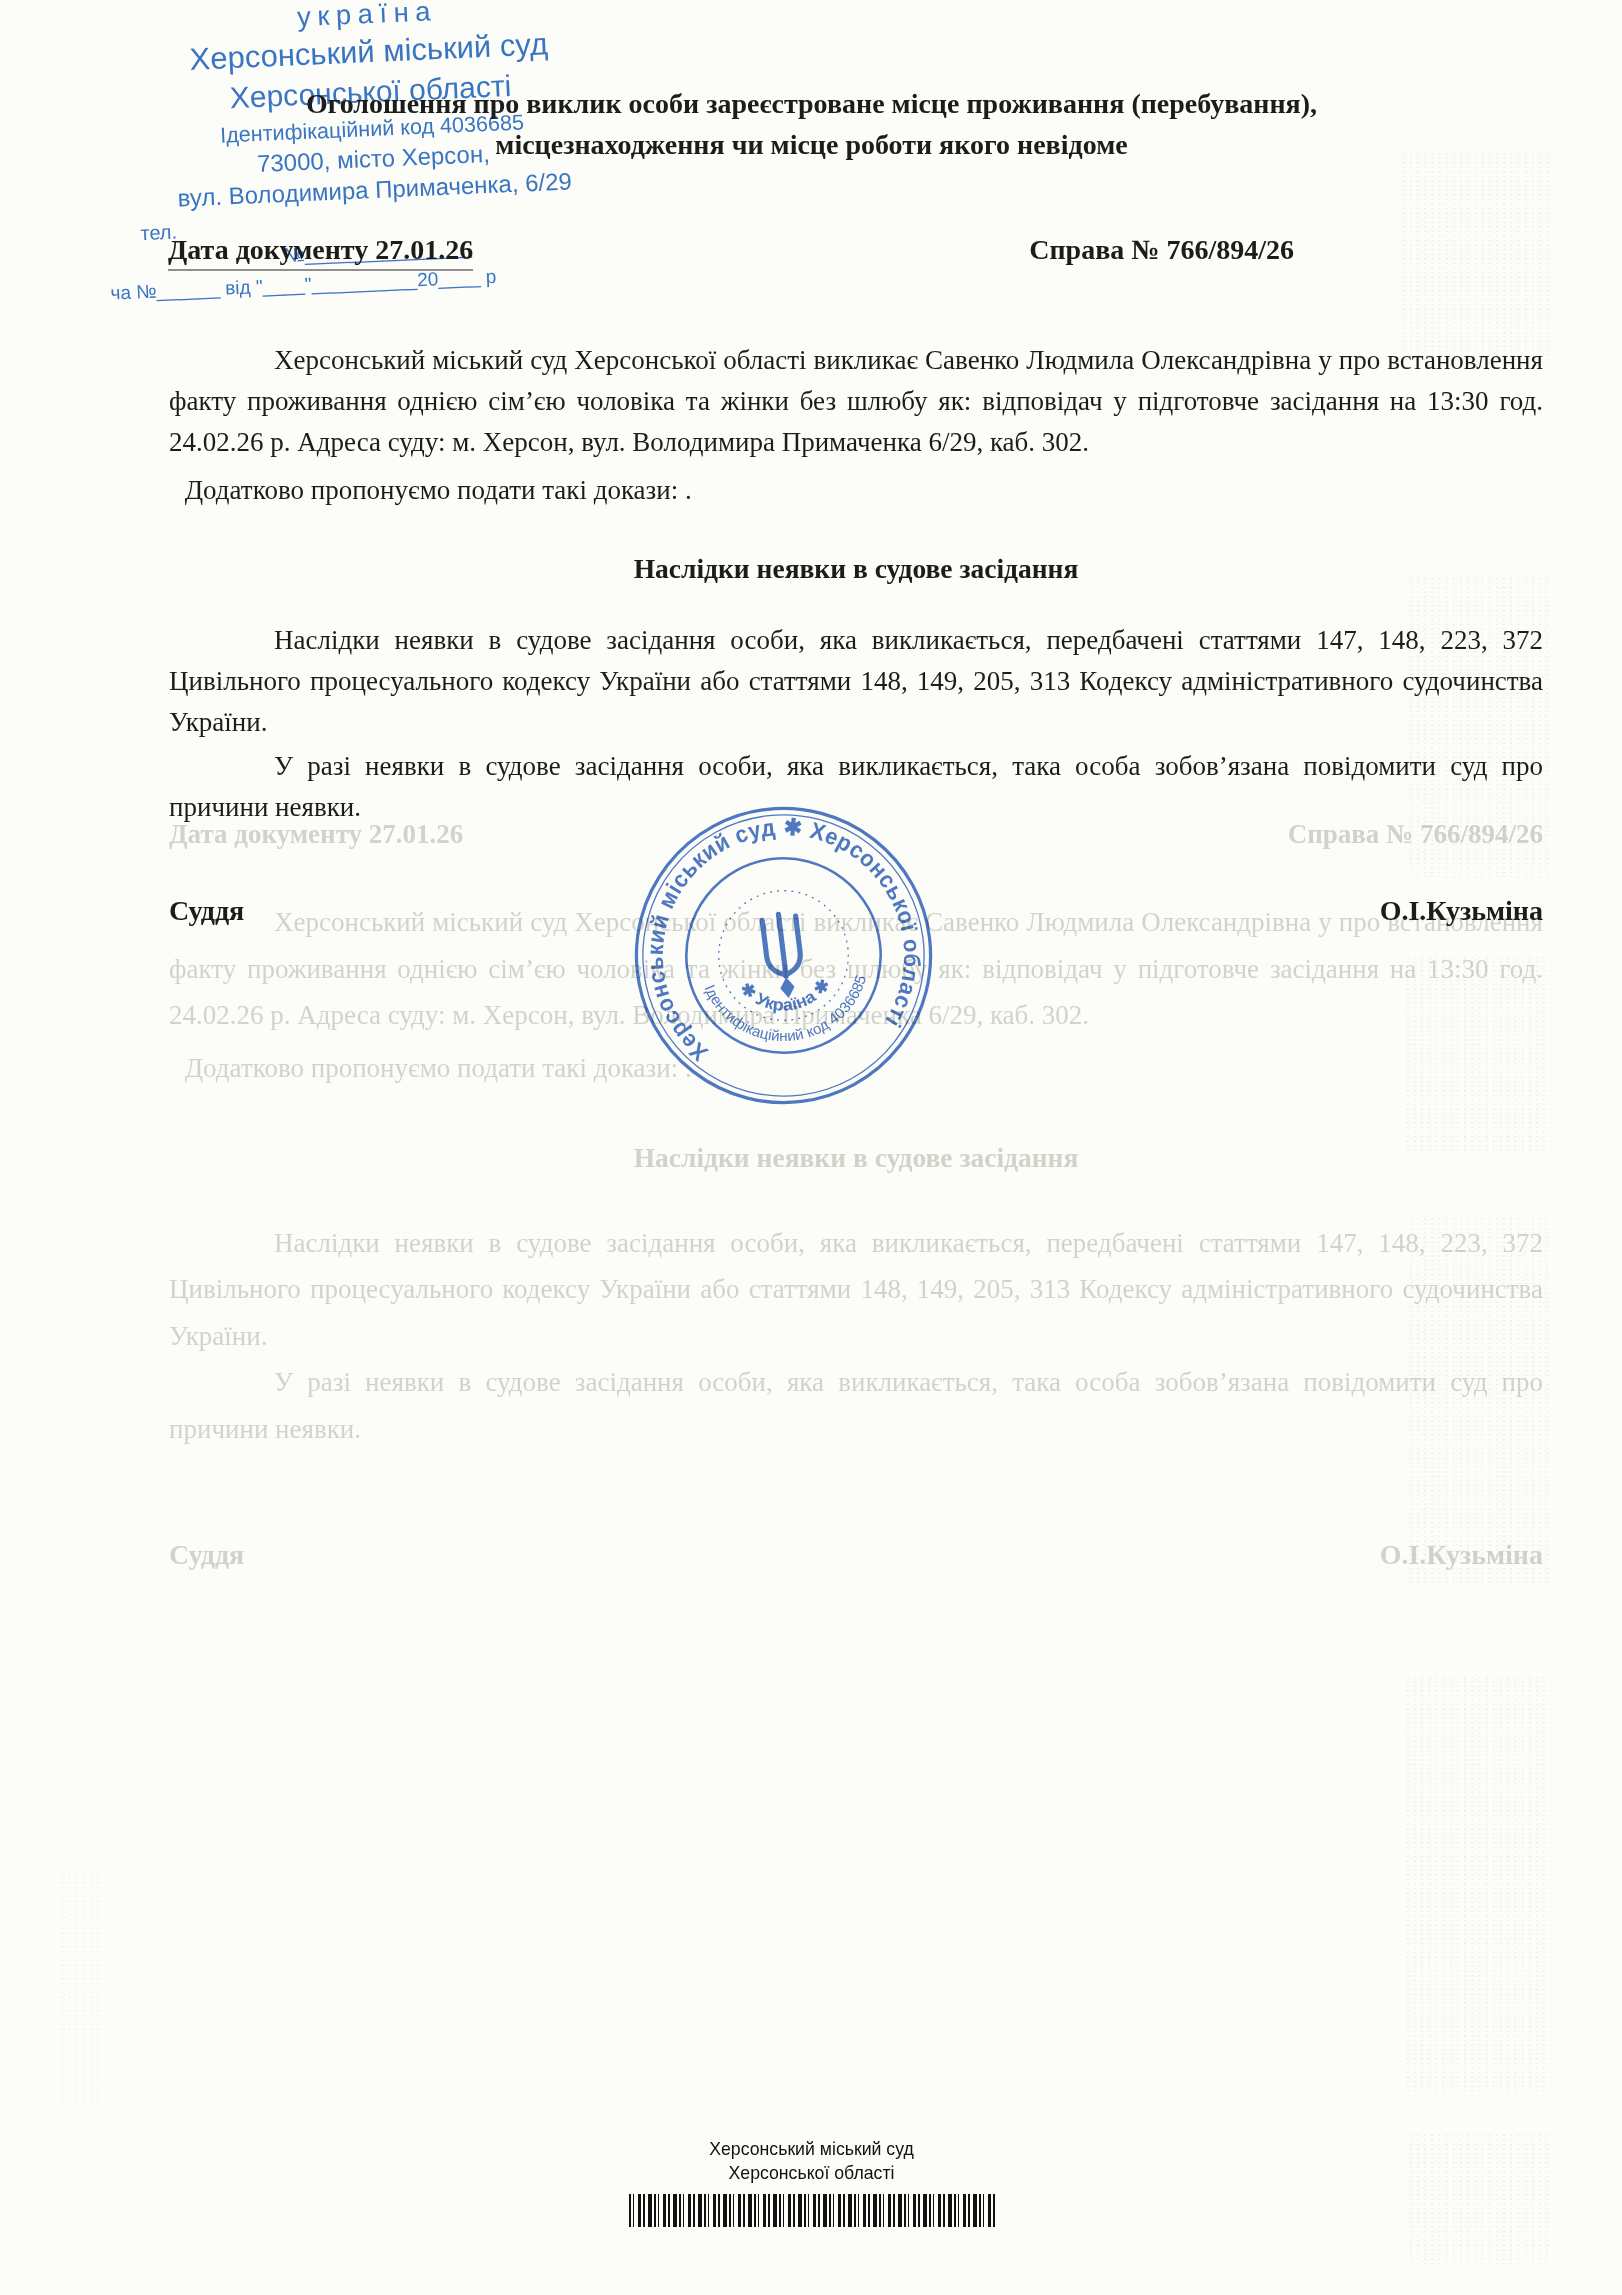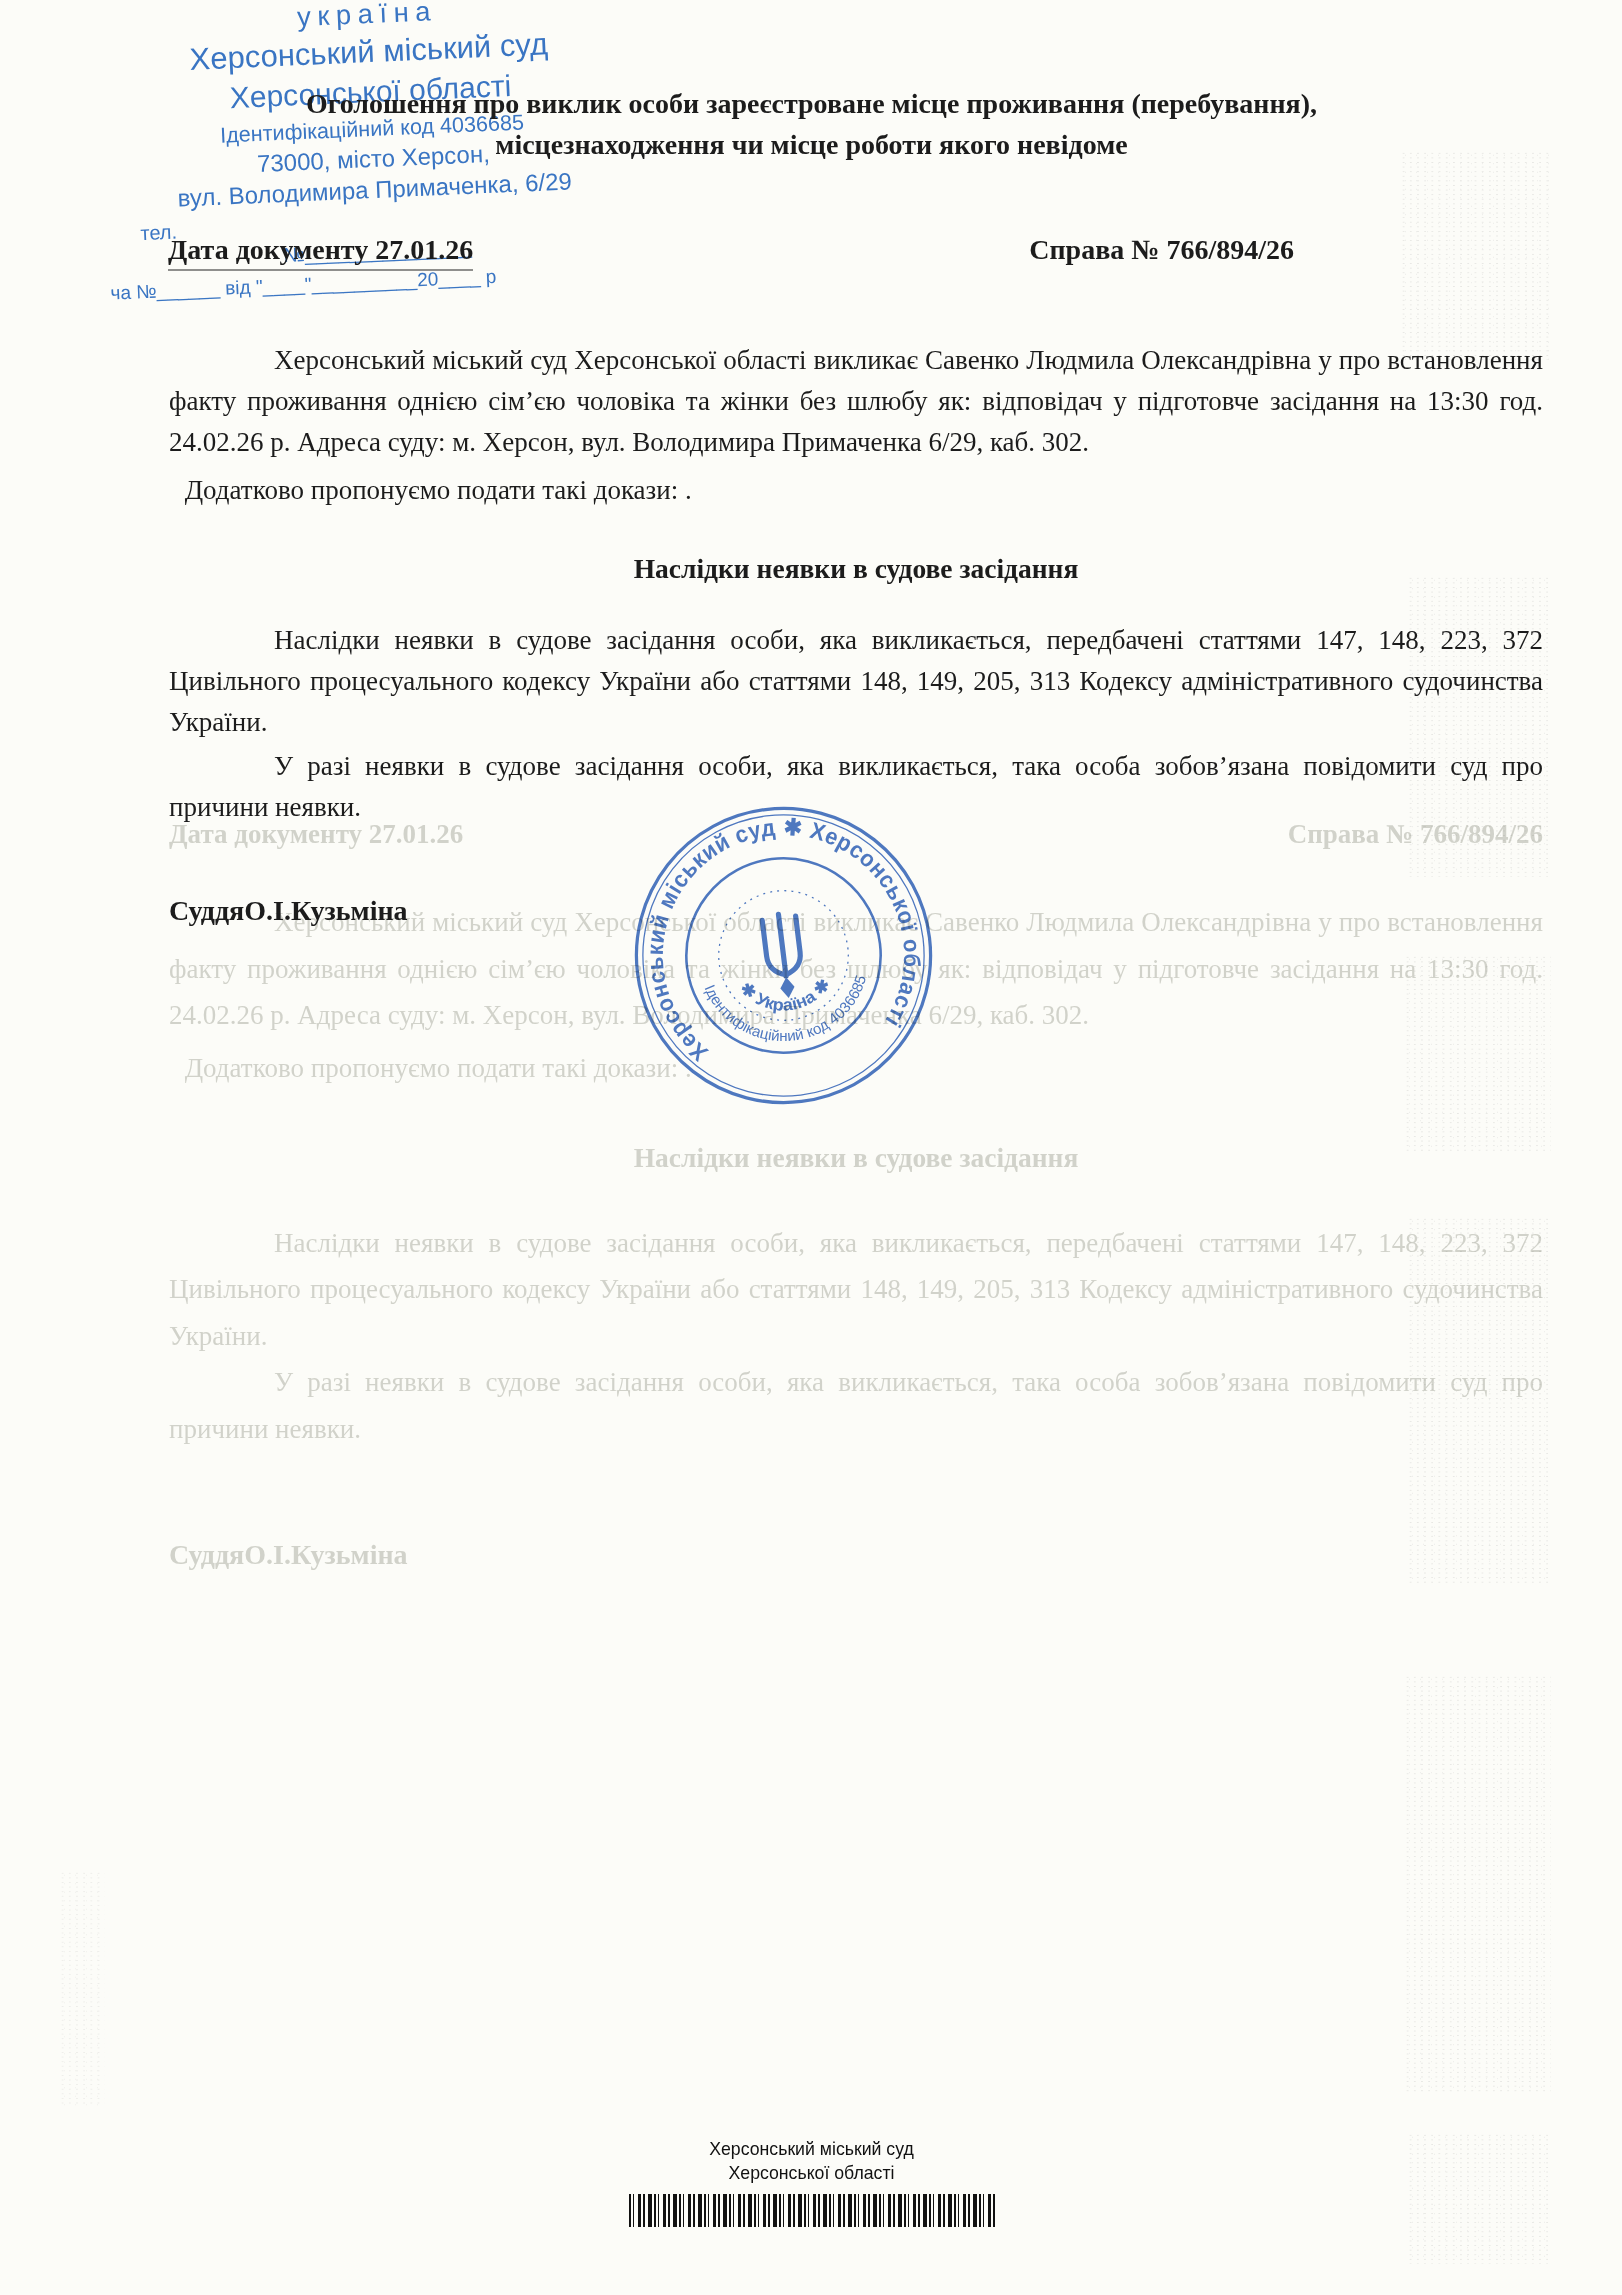--- a/index.html
+++ b/index.html
@@ -85,20 +85,21 @@
   .content .cons-title {
     text-align: center;
     font-weight: bold;
     font-size: 27.5px;
     margin: 37px 0 31px 0;
   }
   .content .p1 { text-indent: 105px; }
   .content .p2 { text-indent: 105px; margin-top: 2.6px; }
   .judge-row {
     display: flex;
+    justify-content: space-between;
     font-weight: bold;
     margin-top: 62px;
     font-size: 28px;
   }
 
   
   .seal-wrap {
     position: absolute;
     left: 628px;
     top: 800px;

